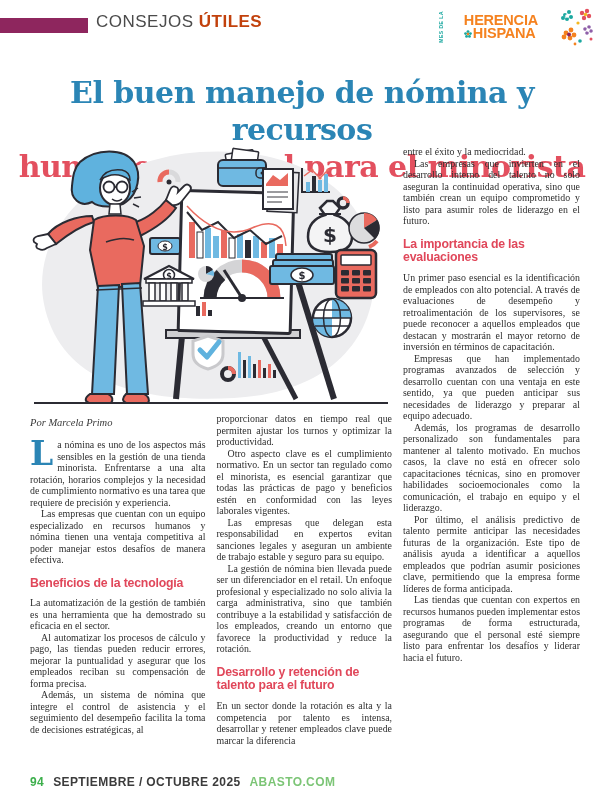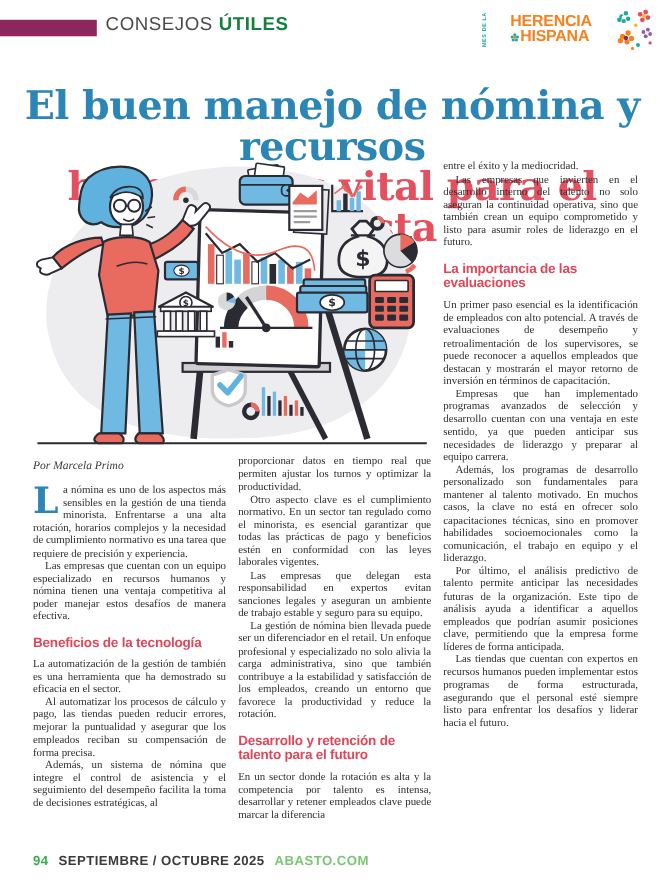--- a/index.html
+++ b/index.html
@@ -2,31 +2,31 @@
 <html lang="es"><head>
 <meta charset="utf-8">
 <style>
   html,body{margin:0;padding:0;background:#fff;}
   .page{position:relative;width:600px;height:800px;background:#ffffff;overflow:hidden;
         font-family:"Liberation Serif",serif;color:#2e2e2e;}
   
   .kicker-bar{position:absolute;left:0;top:18px;width:88px;height:15px;background:#8e265e;}
   .kicker{position:absolute;left:96px;top:12px;font-family:"Liberation Sans",sans-serif;
           font-size:17px;letter-spacing:.5px;color:#4b4b4b;}
-  .kicker .accent{font-weight:bold;color:#15803d;}
+  .kicker .accent{font-weight:bold;color:#c2410c;}
   
   .logo{position:absolute;right:6px;top:7px;display:flex;align-items:center;gap:20px;}
   .logo-vert{writing-mode:vertical-rl;transform:rotate(180deg);font-family:"Liberation Sans",sans-serif;
              font-weight:bold;font-size:5px;letter-spacing:.5px;color:#1ba8a0;line-height:1;}
   .logo-words{font-family:"Liberation Sans",sans-serif;font-weight:bold;font-size:14.5px;
               line-height:.92;color:#f5821f;letter-spacing:-.2px;}
   .logo-words .row{display:flex;align-items:center;gap:1px;}
   
   .title{position:absolute;top:54px;left:4px;right:0;text-align:center;font-weight:bold;
-         font-family:"DejaVu Serif",serif;font-size:36px;line-height:37px;letter-spacing:-.5px;}
+         font-family:"DejaVu Serif",serif;font-size:30px;line-height:37px;letter-spacing:-.5px;}
   .title .line1{color:#2b85b5;display:block;}
   .title .line2{color:#e3505f;display:block;}
   
   .content{position:absolute;top:146px;left:30px;right:20px;display:flex;gap:11px;}
   .left{width:362px;flex:none;}
   .figure{width:362px;height:258px;}
   .byline{font-style:italic;font-size:10.5px;color:#3a3a3a;margin:4px 0 11px;}
   .cols{display:flex;gap:11px;margin-top:5px;}
   .col{flex:1;min-width:0;}
   .col3{flex:1;min-width:0;}
@@ -344,21 +344,21 @@
           <p class="para">En un sector donde la rotación es alta y la competencia por talento es intensa, desarrollar y retener empleados clave puede marcar la diferencia</p>
         </div>
       </div>
     </div>
 
     <div class="col3">
       <p class="para">entre el éxito y la mediocridad.</p>
       <p class="para indent">Las empresas que invierten en el desarrollo interno del talento no solo aseguran la continuidad operativa, sino que también crean un equipo comprometido y listo para asumir roles de liderazgo en el futuro.</p>
       <h2 class="sec-heading">La importancia de las evaluaciones</h2>
       <p class="para">Un primer paso esencial es la identificación de empleados con alto potencial. A través de evaluaciones de desempeño y retroalimentación de los supervisores, se puede reconocer a aquellos empleados que destacan y mostrarán el mayor retorno de inversión en términos de capacitación.</p>
-      <p class="para indent">Empresas que han implementado programas avanzados de selección y desarrollo cuentan con una ventaja en este sentido, ya que pueden anticipar sus necesidades de liderazgo y preparar al equipo carrera.</p>
+      <p class="para indent">Empresas que han implementado programas avanzados de selección y desarrollo cuentan con una ventaja en este sentido, ya que pueden anticipar sus necesidades de liderazgo y preparar al equipo adecuado.</p>
       <p class="para indent">Además, los programas de desarrollo personalizado son fundamentales para mantener al talento motivado. En muchos casos, la clave no está en ofrecer solo capacitaciones técnicas, sino en promover habilidades socioemocionales como la comunicación, el trabajo en equipo y el liderazgo.</p>
       <p class="para indent">Por último, el análisis predictivo de talento permite anticipar las necesidades futuras de la organización. Este tipo de análisis ayuda a identificar a aquellos empleados que podrían asumir posiciones clave, permitiendo que la empresa forme líderes de forma anticipada.</p>
       <p class="para indent">Las tiendas que cuentan con expertos en recursos humanos pueden implementar estos programas de forma estructurada, asegurando que el personal esté siempre listo para enfrentar los desafíos y liderar hacia el futuro.</p>
     </div>
   </div>
 
   <div class="footer">
     <span class="pagenum">94</span><span>SEPTIEMBRE / OCTUBRE 2025</span><span class="site">ABASTO.COM</span>
   </div>
 

